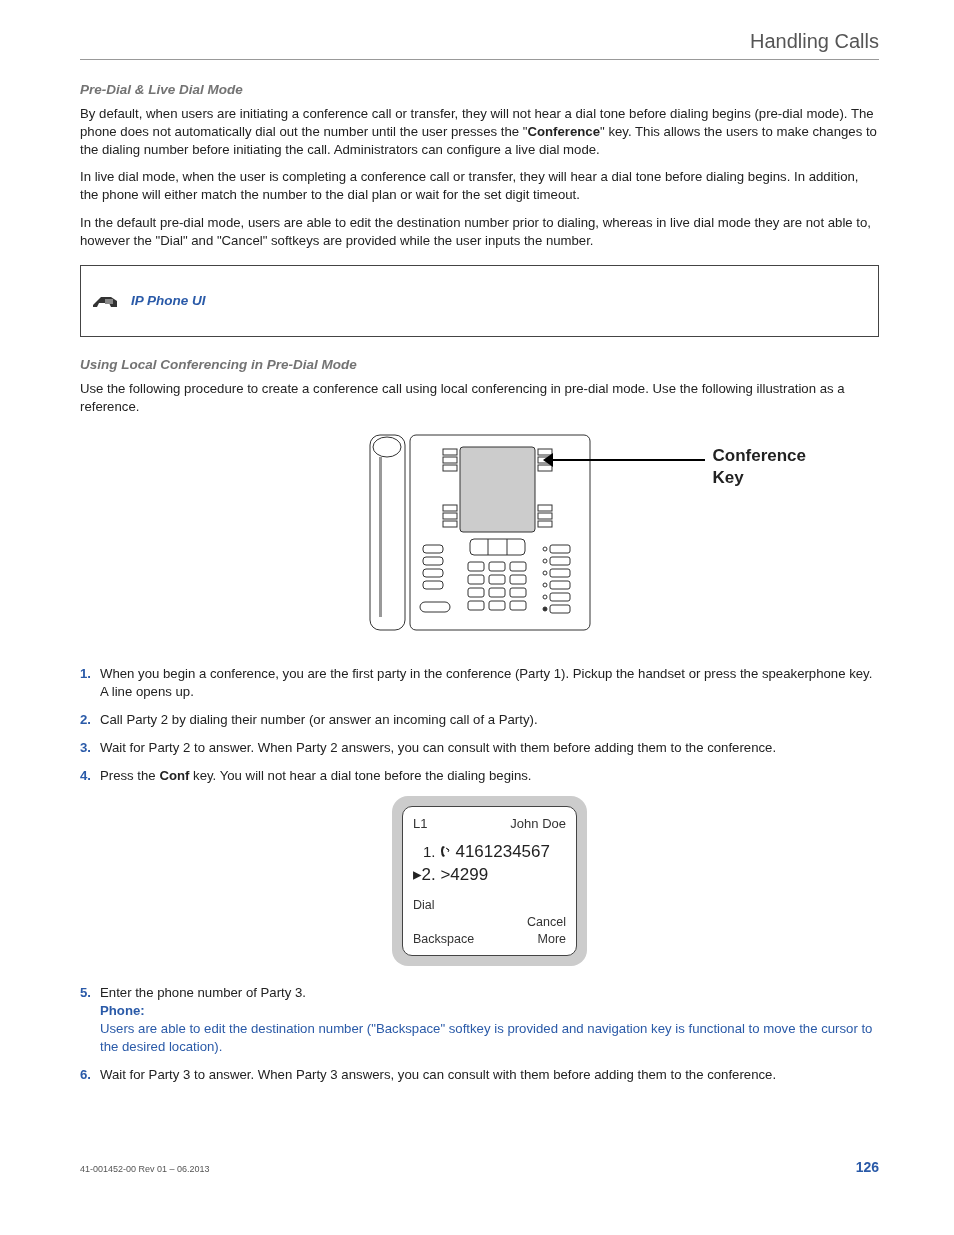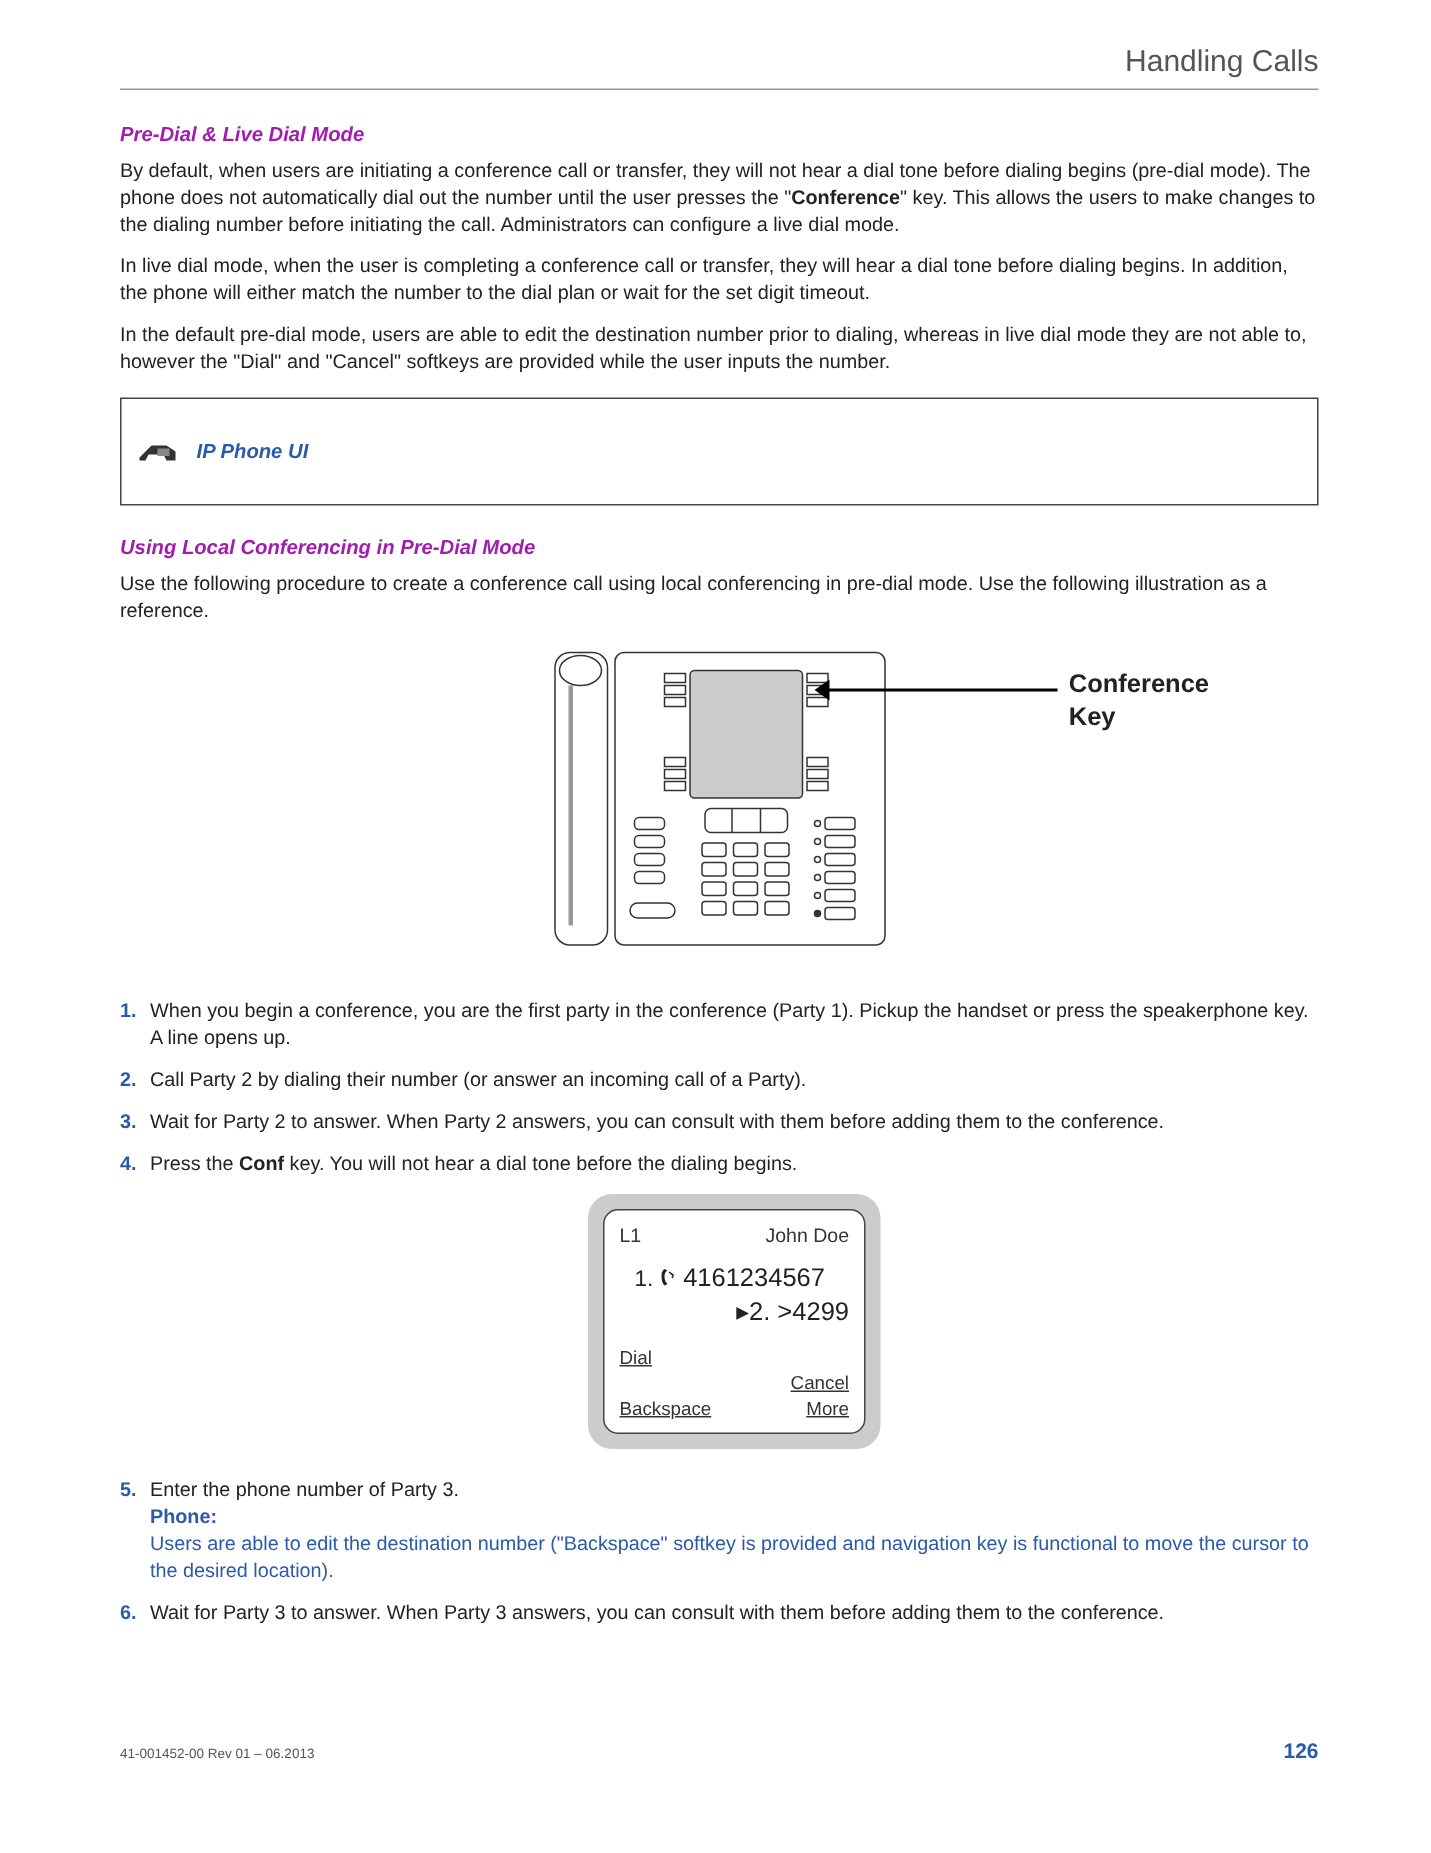--- a/index.html
+++ b/index.html
@@ -15,21 +15,21 @@
   .page { padding: 30px 75px 0 80px; }
   .header {
     text-align: right;
     font-size: 20px;
     color: #555;
     padding-bottom: 6px;
     border-bottom: 1px solid #999;
     margin-bottom: 22px;
   }
   .h3 {
-    color: #a21caf;
+    color: #737373;
     font-weight: bold;
     font-style: italic;
     font-size: 13.5px;
     margin-bottom: 8px;
   }
   .para { margin-bottom: 10px; line-height: 1.35; }
   .callout-box {
     border: 1px solid #444;
     padding: 25px 10px;
     margin: 15px 0 20px 0;
@@ -92,23 +92,23 @@
   .phone-screen-inner {
     background: #fff;
     border: 1px solid #444;
     border-radius: 10px;
     padding: 8px 10px 10px 10px;
     min-height: 150px;
     position: relative;
   }
   .ps-row1 { display: flex; justify-content: space-between; font-size: 13px; color: #333; margin-bottom: 8px; }
   .ps-row-big { font-size: 17px; color: #222; margin-top: 4px; }
-  .ps-row-big2 { font-size: 17px; color: #222; text-align: right; }
+  .ps-row-big2 { font-size: 17px; color: #222; }
   .ps-softkeys { position: absolute; left: 10px; right: 10px; bottom: 8px; font-size: 12.5px; color: #333; }
-  .ps-sk-row { display: flex; justify-content: space-between; line-height: 1.35; text-decoration: underline; }
+  .ps-sk-row { display: flex; justify-content: space-between; line-height: 1.35; }
   .note-label { color: #2a5aa8; font-weight: bold; }
   .note-text { color: #2a5aa8; }
   .footer {
     position: absolute;
     bottom: 60px;
     left: 80px;
     right: 75px;
     display: flex;
     justify-content: space-between;
     align-items: baseline;

